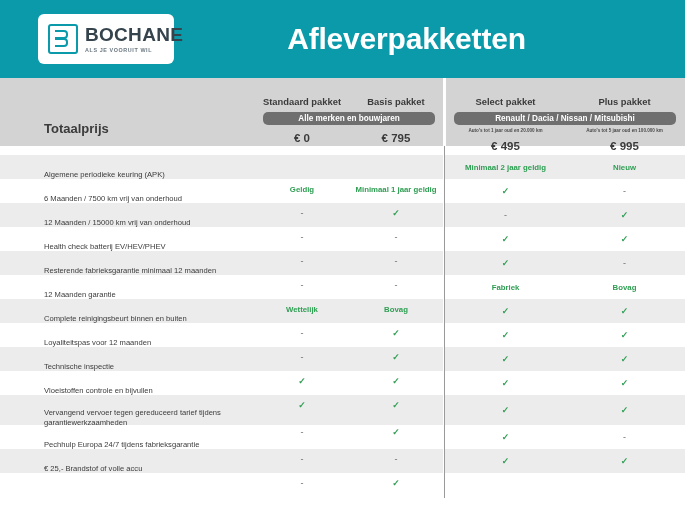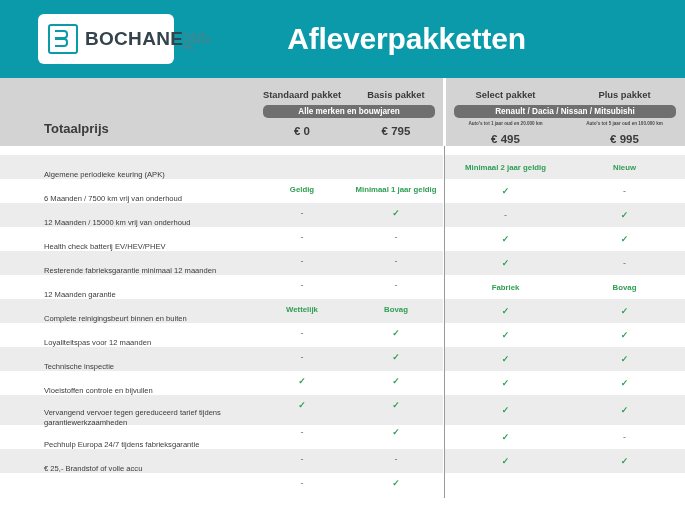--- a/index.html
+++ b/index.html
@@ -68,21 +68,21 @@
     content: "";
     position: absolute;
     left: 5px;
     top: 12px;
     width: 11px;
     height: 5px;
     border: 2px solid #0a9aaa;
     border-left: none;
     border-radius: 0 4px 4px 0;
   }
-  .logo-text-wrap { display: flex; flex-direction: row; justify-content: center; }
+  .logo-text-wrap { display: flex; flex-direction: column; justify-content: center; }
   .logo-word {
     font-size: 19px;
     font-weight: bold;
     color: #34434c;
     letter-spacing: 0.3px;
     line-height: 1;
   }
   .logo-tag {
     font-size: 5.4px;
     font-weight: bold;
@@ -117,21 +117,21 @@
     box-sizing: border-box;
   }
   .band-total-label {
     font-size: 13px;
     font-weight: bold;
     color: #3b3b3b;
   }
   .band-group {
     flex: none;
     box-sizing: border-box;
-    padding-top: 11px;
+    padding-top: 18px;
   }
   .grp-a { width: 188px; }
   .grp-b { width: 238px; }
   .grp-heads {
     display: flex;
     justify-content: space-around;
   }
   .grp-head {
     flex: 1;
     text-align: center;

